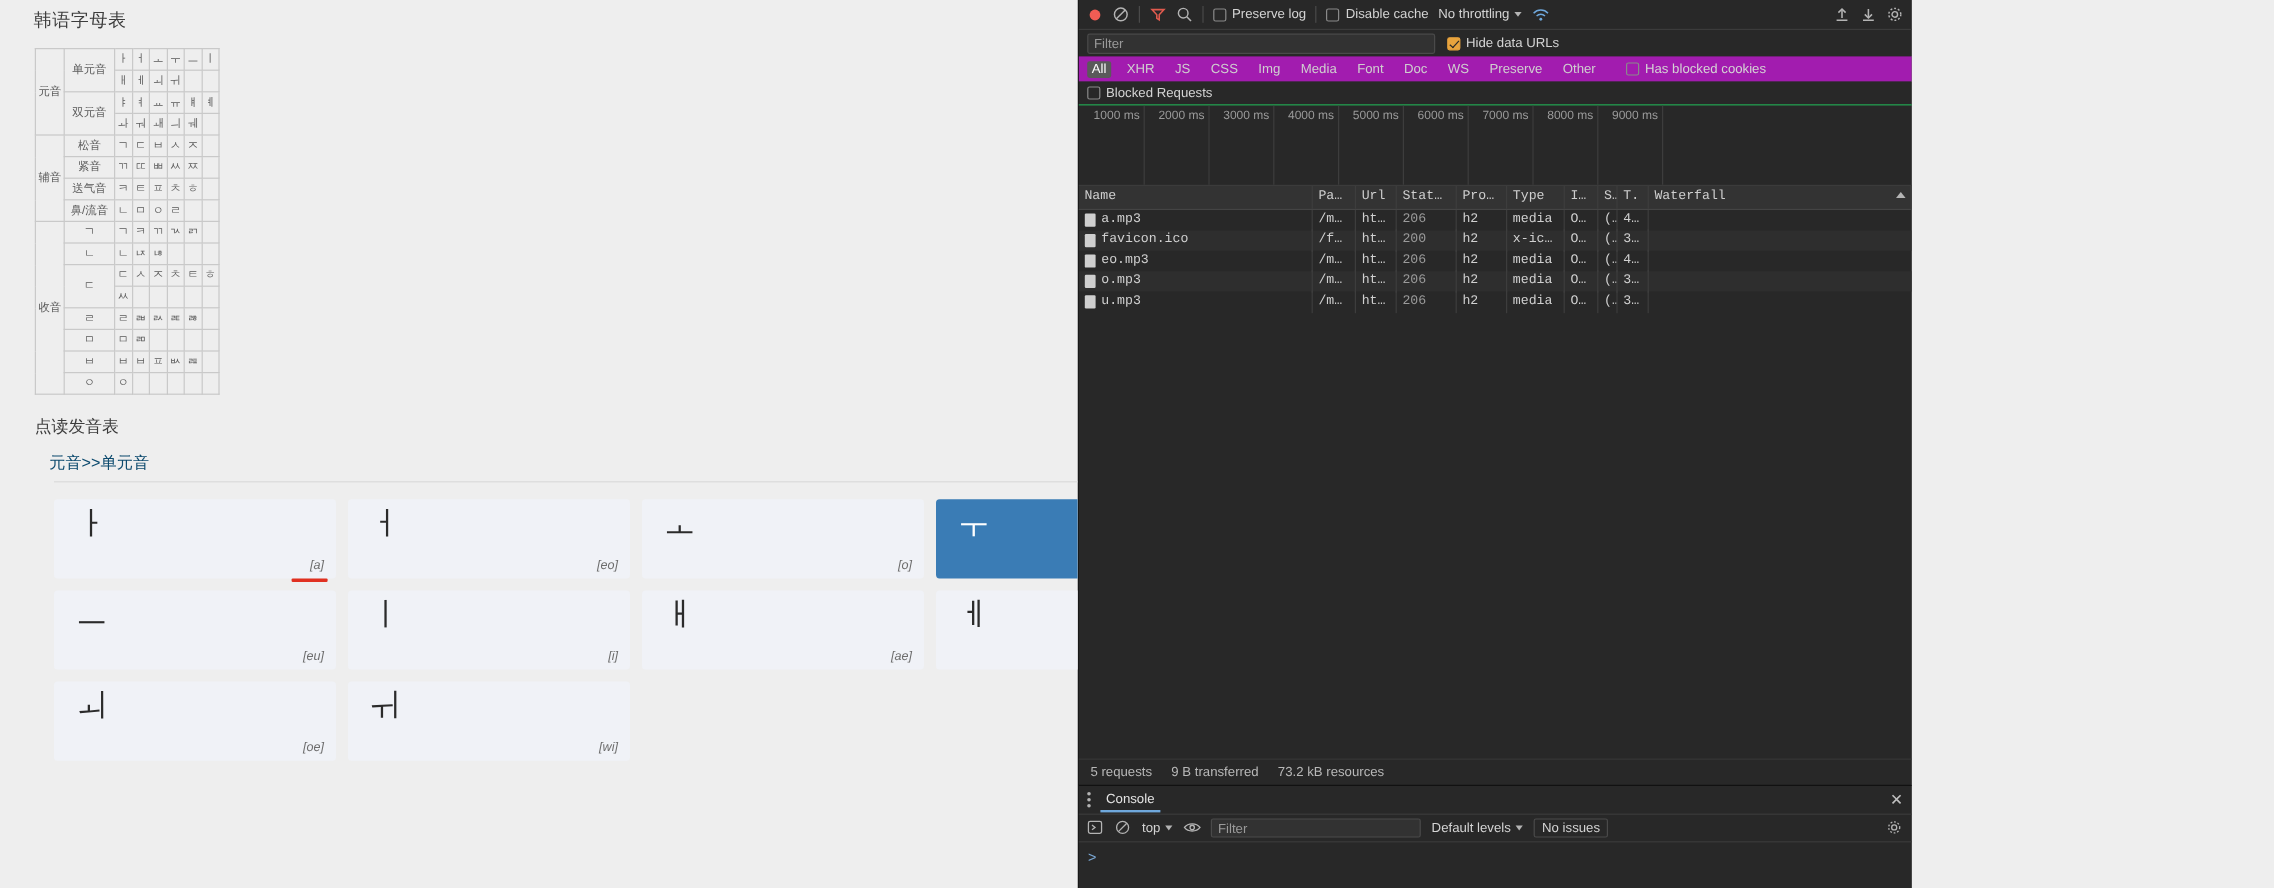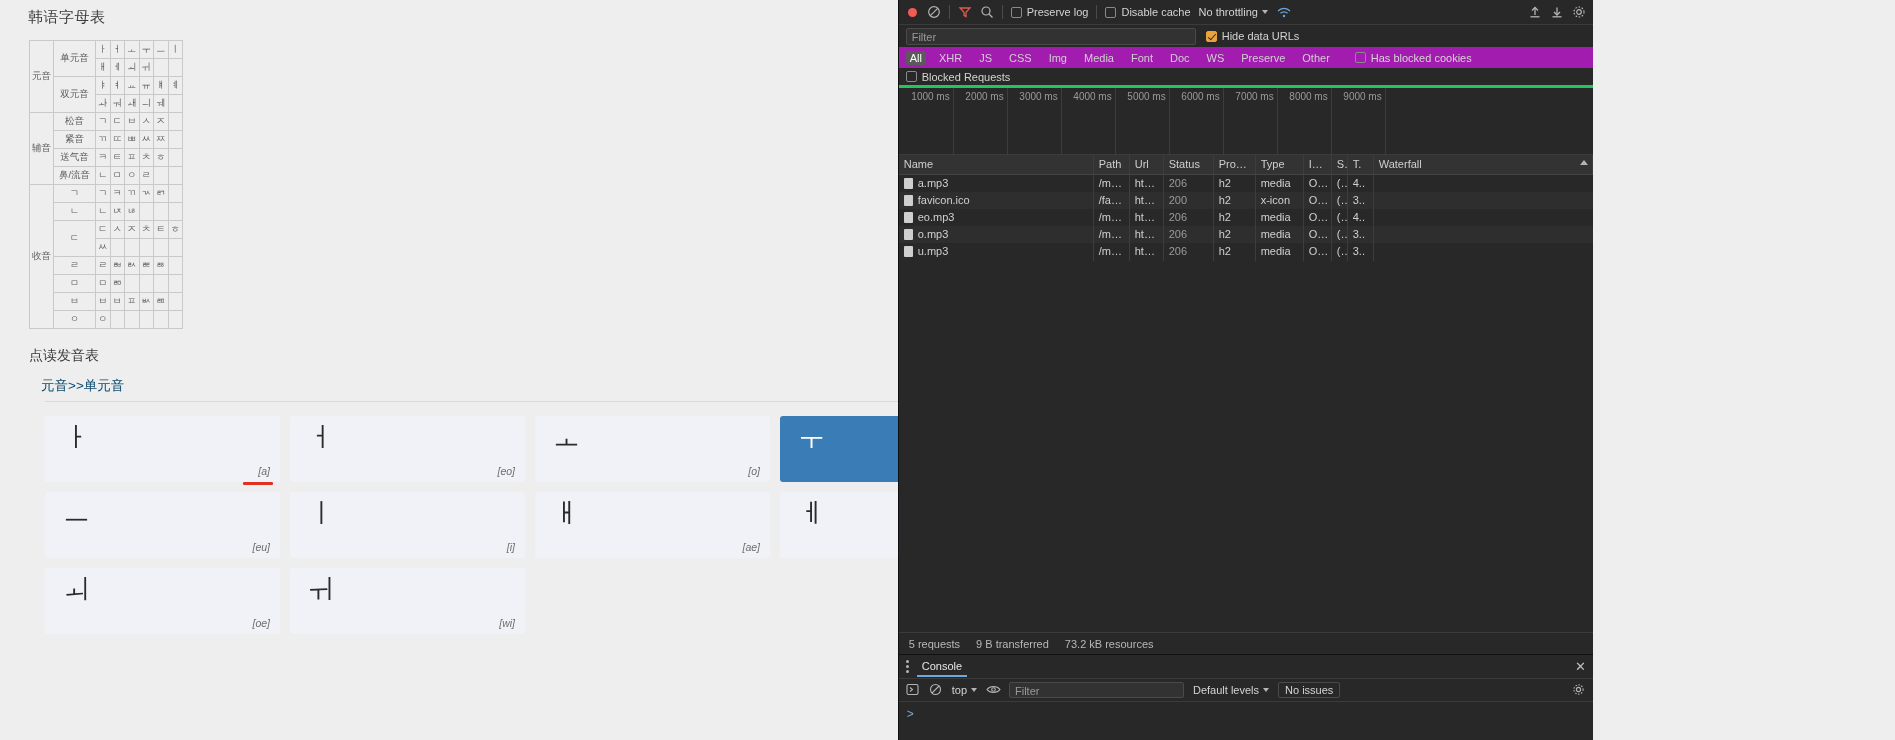--- a/index.html
+++ b/index.html
@@ -125,21 +125,21 @@
     padding: 0 5px; line-height: 17px;
   }
   .dt-typebar {
     height: 21px; display: flex; align-items: center; gap: 9px;
     padding: 0 7px; background: #a21caf; flex-shrink: 0; white-space: nowrap;
   }
   .type-chip { color: #cfcfcf; padding: 1px 4px; border-radius: 2px; cursor: default; }
   .type-chip.active { background: #5a5a5a; color: #fff; }
   .dt-blockedbar {
     height: 20px; display: flex; align-items: center; gap: 7px;
-    padding: 0 7px; background: #282828; border-bottom: 3px solid #22c55e; flex-shrink: 0;
+    padding: 0 7px; background: #282828; border-bottom: 1px solid #22c55e; flex-shrink: 0;
   }
 
   
   .timeline {
     height: 67px; background: #282828; position: relative;
     border-bottom: 1px solid #3b3b3b; flex-shrink: 0; overflow: hidden;
   }
   .tl-tick {
     position: absolute; top: 0; height: 67px;
     border-left: 1px solid #3d3d3d;
@@ -149,21 +149,21 @@
   }
 
   
   .net-head {
     display: flex; height: 20px; align-items: center;
     background: #333333; border-bottom: 1px solid #444;
     color: #cfcfcf; flex-shrink: 0; font-size: 11px;
   }
   .net-head > div, .net-row > div {
     padding: 0 5px; overflow: hidden; white-space: nowrap; text-overflow: ellipsis;
-    border-right: 1px solid #3d3d3d; line-height: 19px;
+    border-right: 1px solid #3d3d3d; line-height: 19px; font-family: Liberation Mono, monospace;
   }
   .c-name { width: 195px; }
   .c-path { width: 36px; }
   .c-url { width: 34px; }
   .c-status { width: 50px; }
   .c-pro { width: 42px; }
   .c-type { width: 48px; }
   .c-i { width: 28px; }
   .c-s { width: 16px; }
   .c-t { width: 26px; }

